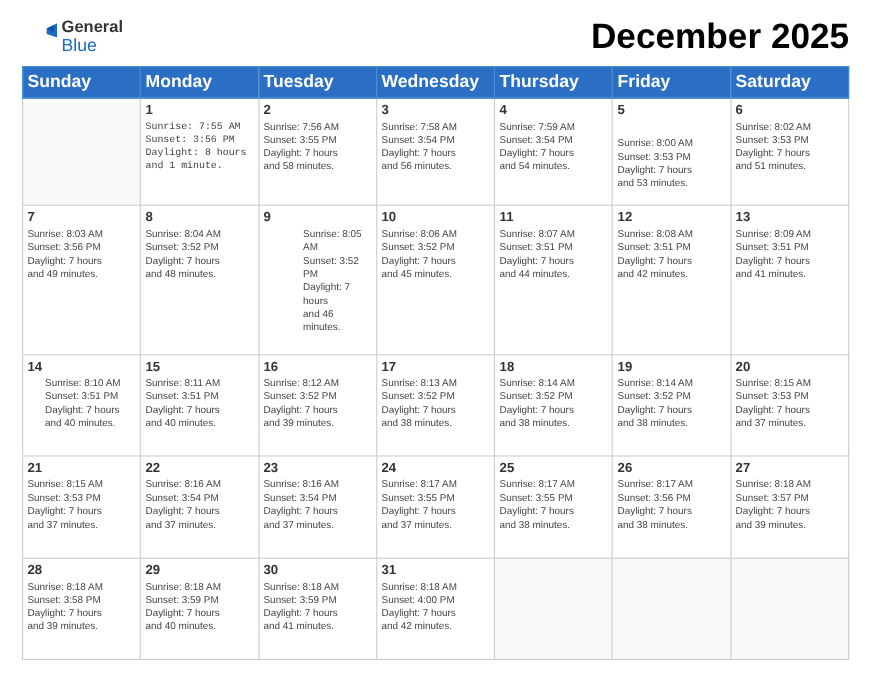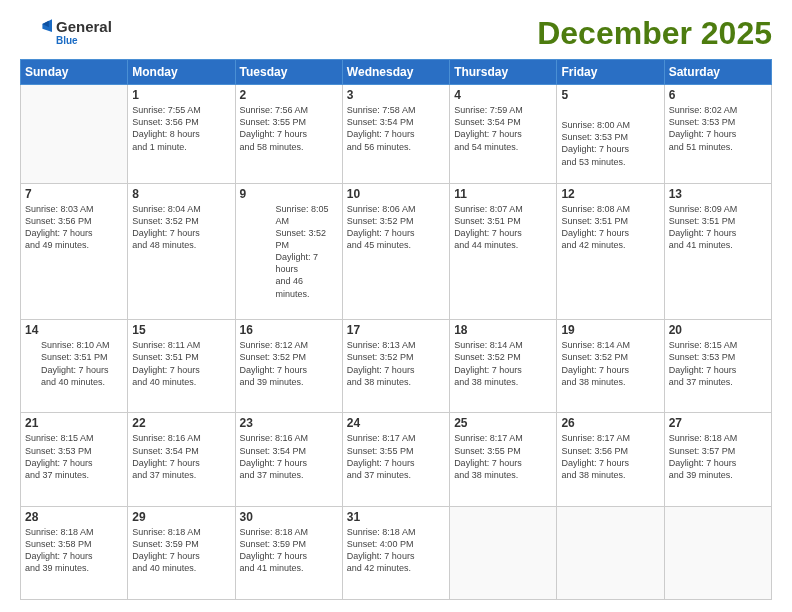--- a/index.html
+++ b/index.html
@@ -27,39 +27,39 @@
       display: flex;
       align-items: flex-start;
       gap: 0;
     }
     .title-block {
       text-align: right;
     }
     .month-title {
       font-size: 32px;
       font-weight: bold;
-      color: #4d7c0f;
+      color: #000000;
       line-height: 1.1;
     }
     .location {
       font-size: 15px;
       color: #555;
       margin-top: 2px;
     }
     .calendar {
       flex: 1;
       border: 1px solid #ccc;
       border-collapse: collapse;
       width: 100%;
       table-layout: fixed;
     }
     .calendar th {
       background: #2a6fc4;
       color: #fff;
-      font-size: 12px;
+      font-size: 16px;
       font-weight: bold;
       padding: 5px 4px;
       text-align: left;
       border: 1px solid #4a8fd4;
     }
     .calendar td {
       vertical-align: top;
       border: 1px solid #ccc;
       padding: 3px 4px;
       font-size: 9.5px;
@@ -89,21 +89,21 @@
 <div class="page">
   <div class="header">
     <div class="logo">
   <div style="display:flex;align-items:center;gap:4px;">
     <svg width="32" height="32" viewBox="0 0 40 40">
       <polygon points="28,10 40,4 40,20 28,16" fill="#1a6bc4"></polygon>
       <polygon points="28,10 36,6 36,14" fill="#0d4fa0"></polygon>
     </svg>
     <div style="line-height:1.15;">
       <div style="font-size:15px;font-weight:bold;color:#333;">General</div>
-      <div style="font-size:10px;font-weight:bold;color:#1a6bc4;">Blue</div>
+      <div style="font-size:16px;font-weight:normal;color:#1a6bc4;">Blue</div>
     </div>
   </div>
 </div>
     <div class="title-block">
       <div class="month-title">December 2025</div>
     </div>
   </div>
 
   <table class="calendar">
     <thead>
@@ -115,21 +115,21 @@
           <th>Thursday</th>
           <th>Friday</th>
           <th>Saturday</th>
         </tr>
     </thead>
     <tbody id="calendar-body">
     <tr>
           <td class="empty"></td>
           <td>
             <span class="day-num">1</span>
-            <div class="cell-content" style="white-space: pre-line;">Sunrise: 7:55 AM
+            <div class="cell-content" style="white-space: pre-line; font-family: Liberation Mono, monospace;">Sunrise: 7:55 AM
 Sunset: 3:56 PM
 Daylight: 8 hours
 and 1 minute.</div>
           </td>
           <td>
             <span class="day-num">2</span>
             <div class="cell-content" style="white-space: pre-line;">Sunrise: 7:56 AM
 Sunset: 3:55 PM
 Daylight: 7 hours
 and 58 minutes.</div>

